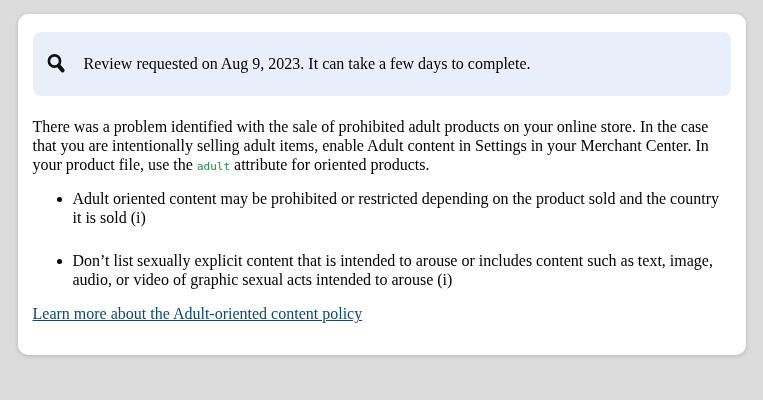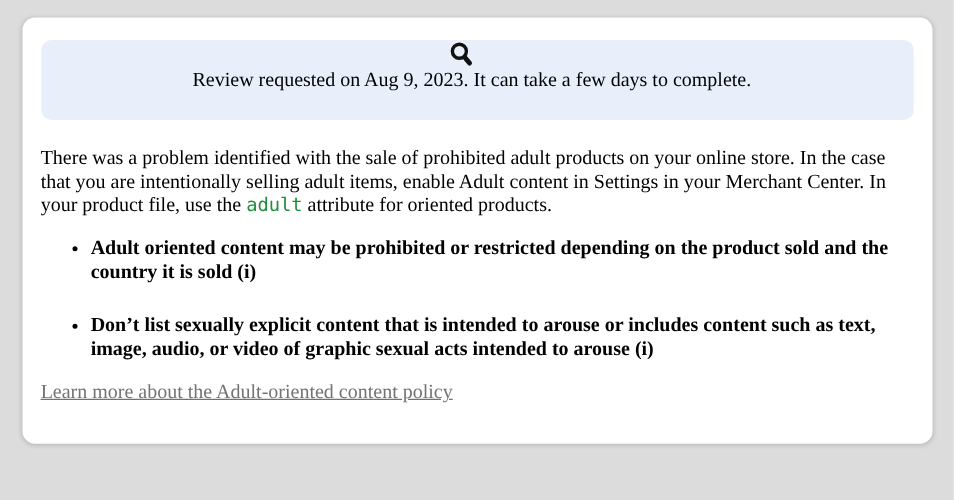--- a/index.html
+++ b/index.html
@@ -26,64 +26,62 @@
     box-shadow: 0 1px 4px rgba(0,0,0,0.18);
   }
   .banner {
     box-sizing: border-box;
     height: 64px;
     background: #e8effb;
     border-radius: 8px;
     display: flex;
     align-items: center;
     padding: 0 37px 0 13px;
-    flex-direction: column;
   }
   .banner .icon-wrap {
     width: 22px;
     height: 24px;
     display: flex;
     align-items: center;
     justify-content: center;
     flex: 0 0 auto;
   }
   .banner .banner-text {
     margin-left: 16px;
     line-height: 1.15;
   }
   .intro-paragraph {
     margin: 21px 0 16px;
     line-height: 1.19;
   }
   code.attr-code {
     font-family: "DejaVu Sans Mono", monospace;
-    font-size: 15px;
+    font-size: 11px;
     color: #1e8e3e;
   }
   .requirements-heading {
     margin: 16px 0;
     line-height: 1.15;
   }
   ul.policy-list {
     margin: 16px 0;
     padding-left: 40px;
-    font-weight: bold;
   }
   ul.policy-list li {
     line-height: 1.16;
   }
   ul.policy-list li + li {
     margin-top: 25px;
   }
   .learn-more-paragraph {
     margin: 16px 0 0;
     line-height: 1.15;
   }
   .learn-more-paragraph a {
-    color: #737373;
+    color: #0c4a6e;
     cursor: pointer;
   }
 </style>
 </head>
 <body>
 
 <div class="card">
 
   <div class="banner">
     <span class="icon-wrap">

